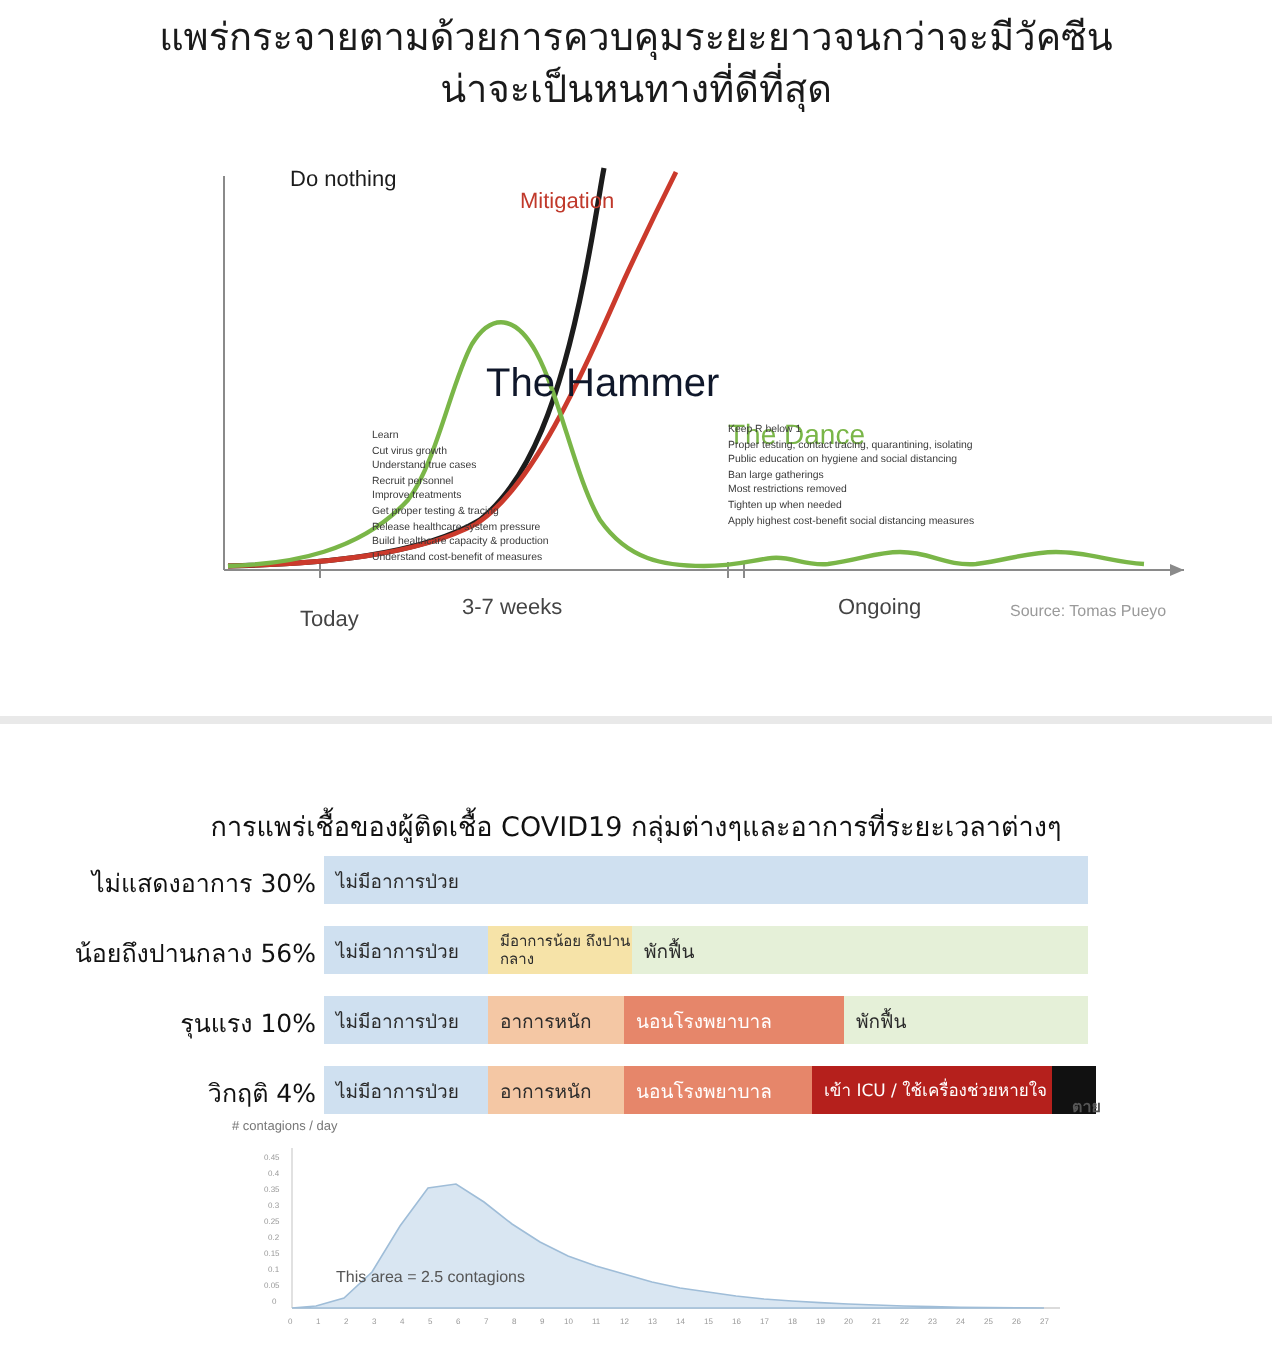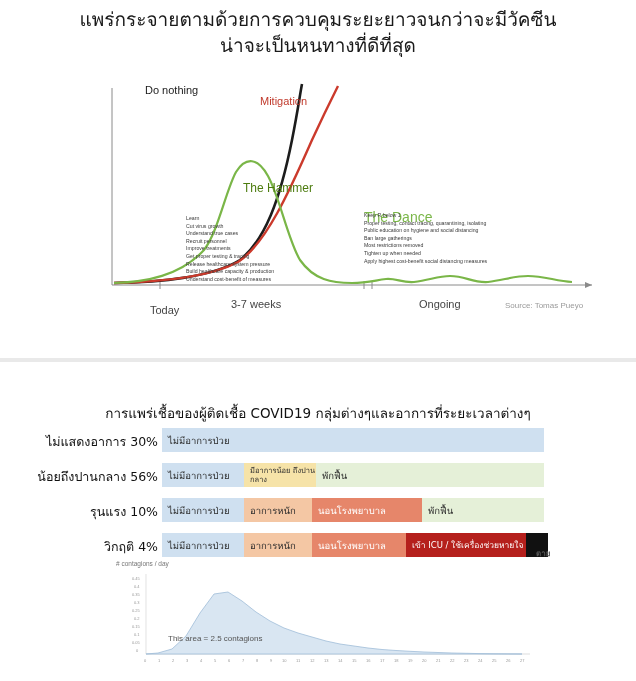--- a/index.html
+++ b/index.html
@@ -53,21 +53,21 @@
     height: 240px;
   }
   .chart-svg { display:block; }
   .lbl {
     position: absolute;
     font-family: "Liberation Sans", sans-serif;
     white-space: nowrap;
   }
   .lbl-donothing { left: 145px; top: 84px; font-size: 11px; color: #1c1c1c; }
   .lbl-mitigation { left: 232px; top: 95px; font-size: 11px; color: #c0392b; padding-left: 28px; }
-  .lbl-hammer { left: 243px; top: 181px; font-size: 12px; color: #4d7c0f; }
+  .lbl-hammer { left: 243px; top: 181px; font-size: 20px; color: #0f172a; }
   .lbl-dance { left: 364px; top: 181px; font-size: 14px; color: #7ab648; margin-top: 28px; }
 
   .bullets {
     position: absolute;
     font-size: 5.2px;
     line-height: 7.6px;
     color: #3a3a3a;
     white-space: nowrap;
   }
   .bullets-hammer { left: 186px; top: 215px; }

